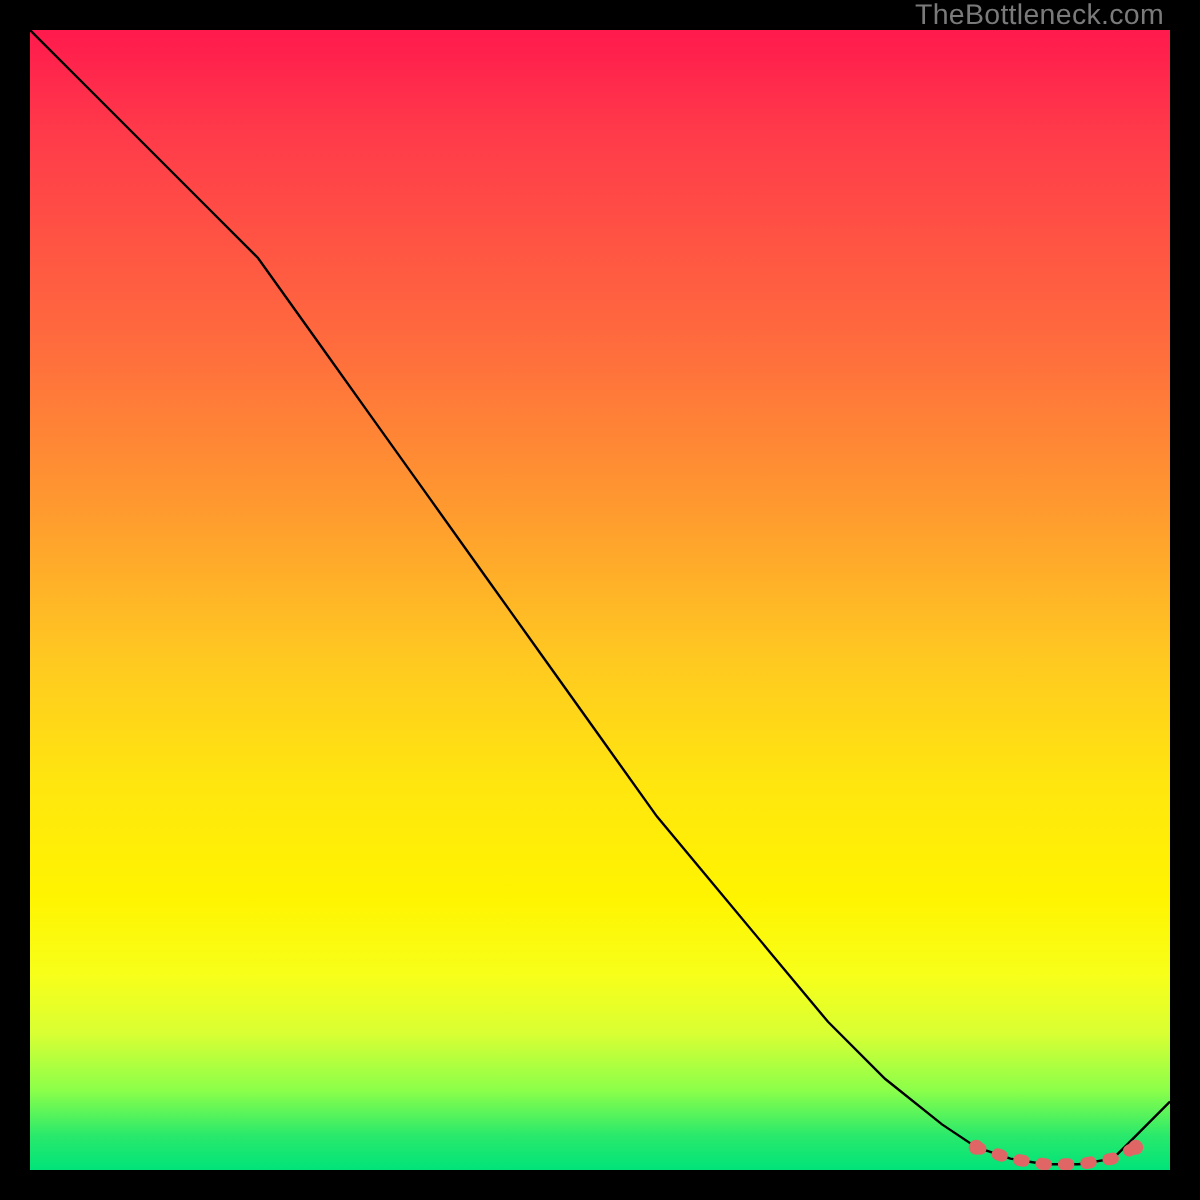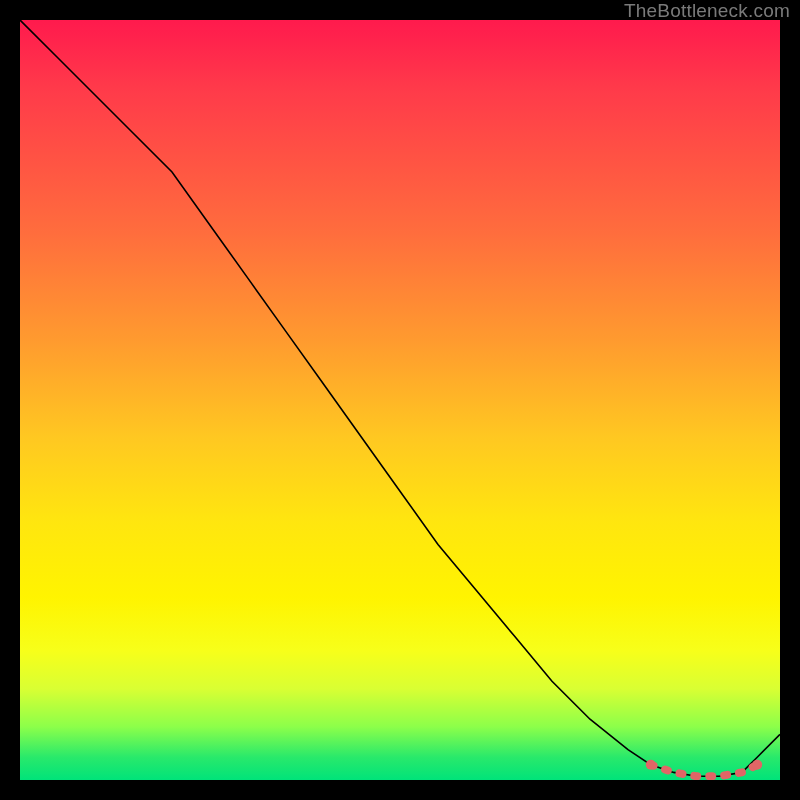--- a/index.html
+++ b/index.html
@@ -43,21 +43,21 @@
   .overlay-svg {
     position: absolute;
     left: 0;
     top: 0;
     width: 760px;
     height: 760px;
   }
   .watermark {
     position: absolute;
     top: 0px;
-    right: 10px;
+    right: 24px;
     color: #7a7a7a;
     font-size: 19px;
     letter-spacing: 0.2px;
   }
 </style>
 </head>
 <body>
 
 <div class="frame">
 

